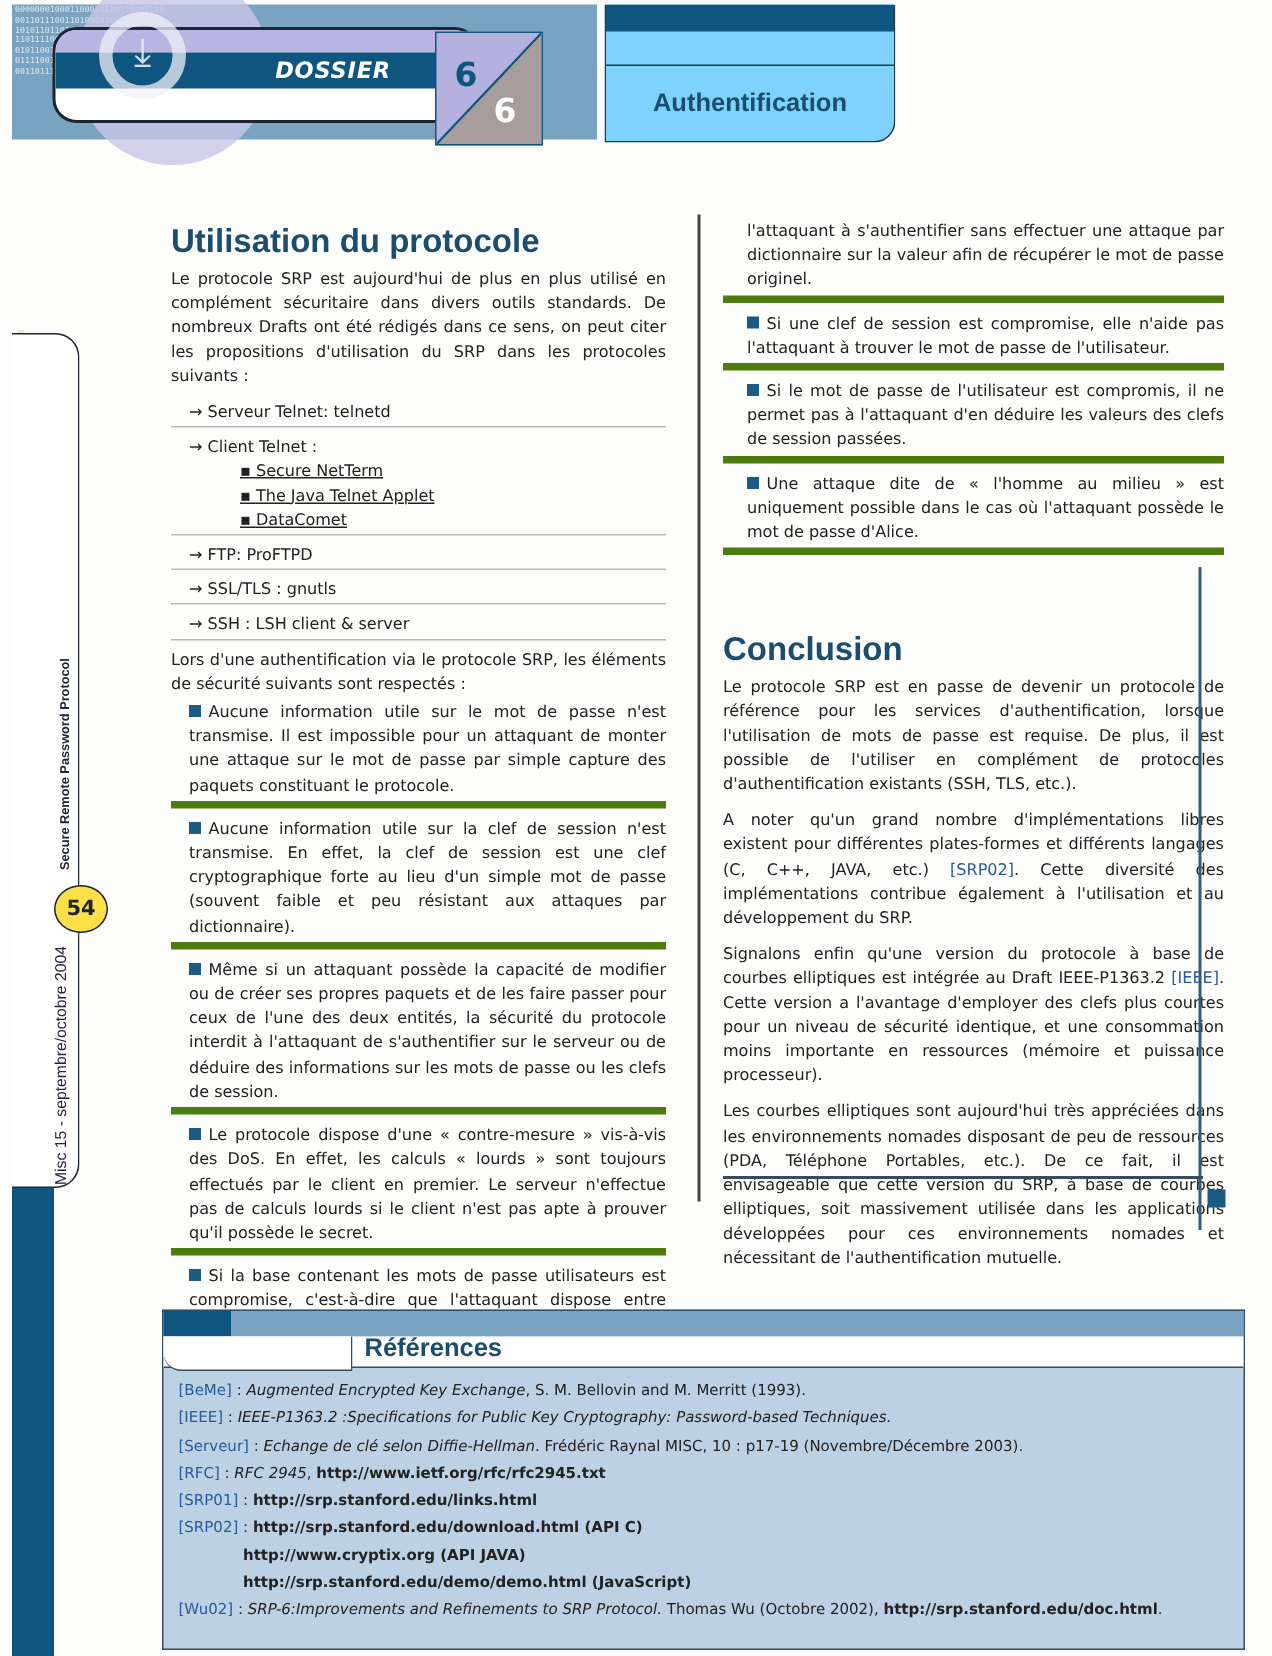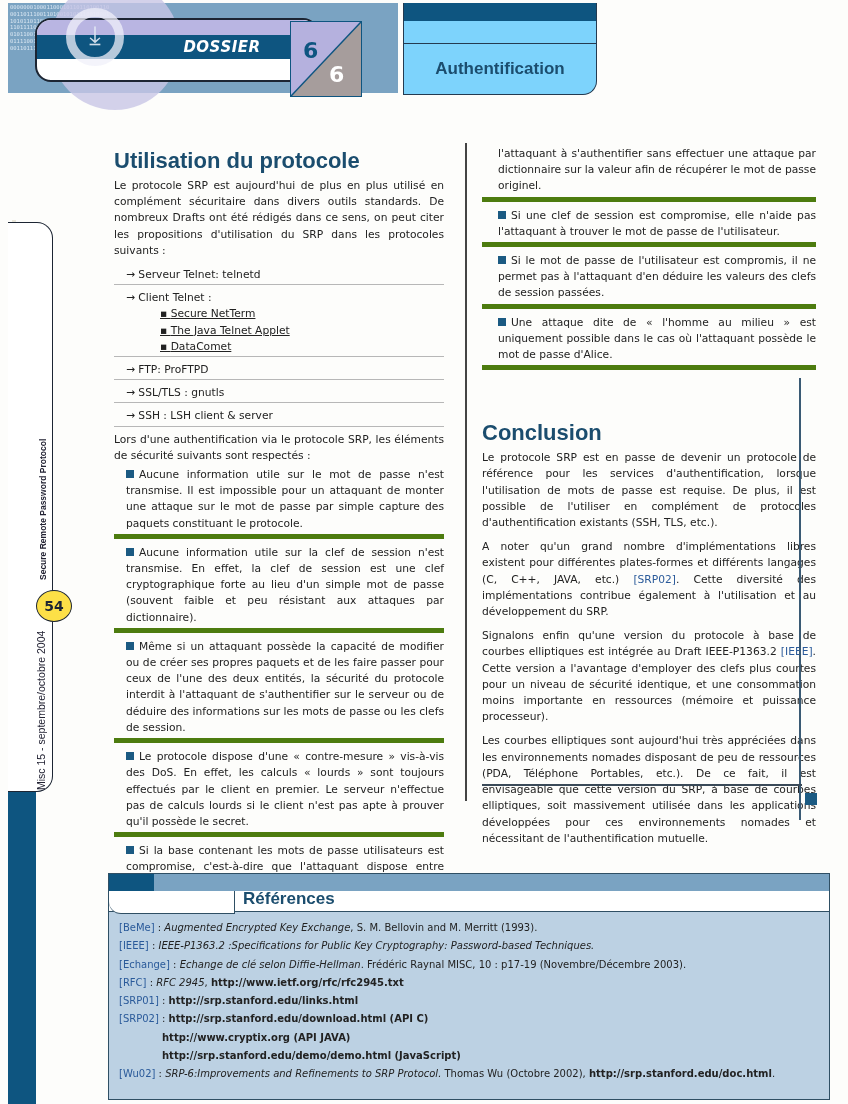--- a/index.html
+++ b/index.html
@@ -173,21 +173,21 @@
 
 <div class="abs refs">
   <div class="refs-top"></div>
   <div class="refs-top-dark"></div>
   <div class="refs-head"></div>
   <div class="refs-head-left"></div>
   <div class="refs-title">Références</div>
   <div class="ref-list" id="ref-list">
       <div class="ref-row"><span class="ref-key">[BeMe]</span><span> : </span><i>Augmented Encrypted Key Exchange</i><span>, S. M. Bellovin and M. Merritt (1993).</span></div>
       <div class="ref-row"><span class="ref-key">[IEEE]</span><span> : </span><i>IEEE-P1363.2 :Specifications for Public Key Cryptography: Password-based Techniques.</i></div>
-      <div class="ref-row"><span class="ref-key">[Echange]</span><span> : </span><i>Echange de clé selon Diffie-Hellman</i><span>. Frédéric Raynal MISC, 10 : p17-19 (Novembre/Décembre 2003).</span></div>
+      <div class="ref-row"><span class="ref-key">[Serveur]</span><span> : </span><i>Echange de clé selon Diffie-Hellman</i><span>. Frédéric Raynal MISC, 10 : p17-19 (Novembre/Décembre 2003).</span></div>
       <div class="ref-row"><span class="ref-key">[RFC]</span><span> : </span><i>RFC 2945</i><span>, </span><b>http://www.ietf.org/rfc/rfc2945.txt</b></div>
       <div class="ref-row"><span class="ref-key">[SRP01]</span><span> : </span><b>http://srp.stanford.edu/links.html</b></div>
       <div class="ref-row"><span class="ref-key">[SRP02]</span><span> : </span><b>http://srp.stanford.edu/download.html (API C)</b></div>
       <div class="ref-cont"><b>http://www.cryptix.org (API JAVA)</b></div>
       <div class="ref-cont"><b>http://srp.stanford.edu/demo/demo.html (JavaScript)</b></div>
       <div class="ref-row"><span class="ref-key">[Wu02]</span><span> : </span><i>SRP-6:Improvements and Refinements to SRP Protocol.</i><span> Thomas Wu (Octobre 2002), </span><b>http://srp.stanford.edu/doc.html</b><span>.</span></div>
     </div>
 </div>
 
 </body></html>

